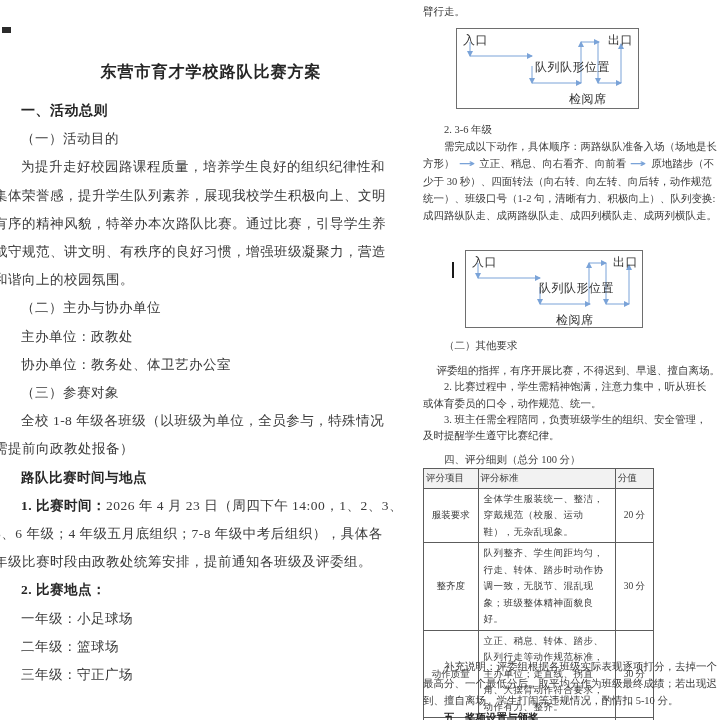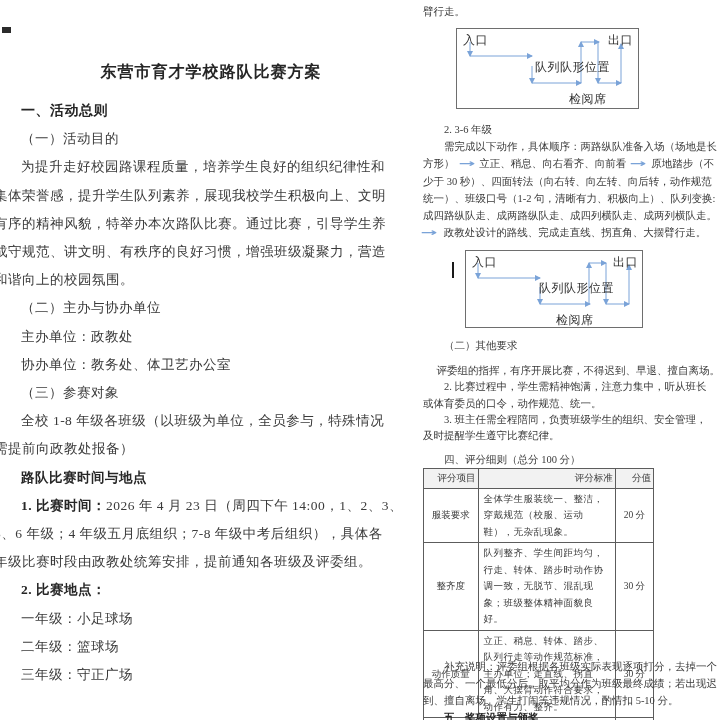--- a/index.html
+++ b/index.html
@@ -41,21 +41,21 @@
   .notes .pr-ln{line-height:17px;}
 
   .arr{color:#7aa3d8;font-family:"DejaVu Sans",sans-serif;display:inline-block;
     transform:scaleX(1.9);margin:0 8px;font-weight:bold;}
   .arr-lead{margin-left:2px;margin-right:10px;}
 
   table.score-table{position:absolute;top:468px;left:0;border-collapse:collapse;
     table-layout:fixed;width:231px;background:#fff;}
   .score-table th,.score-table td{border:1px solid #5c5c5c;font-size:9.5px;
     font-weight:normal;color:#3a3a3a;line-height:16.5px;padding:2px 5px;vertical-align:middle;}
-  .score-table th{background:#f2f2f2;text-align:right;height:14px;padding:1px 2px;}
+  .score-table th{background:#f2f2f2;text-align:left;height:14px;padding:1px 2px;}
   .col-item{width:50px;}
   .col-crit{width:126px;}
   .col-score{width:35px;}
   td.c{text-align:center;margin-top:28px;}
   td.crit{text-align:left;letter-spacing:.5px;}
 
   .cursor{position:absolute;top:262px;left:29px;width:2px;height:16px;background:#1a1a1a;}
   .speck{position:absolute;left:2px;top:27px;width:9px;height:6px;background:#2b2b2b;}
 </style>
 </head>
@@ -117,21 +117,20 @@
       <span class="dlbl" style="left:112px;top:62px;">检阅席</span>
     </div>
 
     <div class="sec36">
       <div class="pr-ln rind">2. 3-6 年级</div>
       <div class="pr-ln rind">需完成以下动作，具体顺序：两路纵队准备入场（场地是长</div>
       <div class="pr-ln"><span>方形）</span><span class="arr">→</span><span>立正、稍息、向右看齐、向前看</span><span class="arr">→</span><span>原地踏步（不</span></div>
       <div class="pr-ln">少于 30 秒）、四面转法（向右转、向左转、向后转，动作规范</div>
       <div class="pr-ln">统一）、班级口号（1-2 句，清晰有力、积极向上）、队列变换:</div>
       <div class="pr-ln">成四路纵队走、成两路纵队走、成四列横队走、成两列横队走。</div>
-      <div class="pr-ln"><span class="arr arr-lead">→</span><span>政教处设计的路线、完成走直线、拐直角、大摆臂行走。</span></div>
     </div>
 
     <div class="cursor"></div>
 
     <div class="diag diag2">
       <svg width="176" height="76" viewBox="0 0 176 76">
         <defs>
           <marker id="ah2" markerWidth="7" markerHeight="7" refX="5" refY="3" orient="auto" markerUnits="userSpaceOnUse">
             <path d="M0,0 L6,3 L0,6 Z" fill="#7aa3d8"></path>
           </marker>

